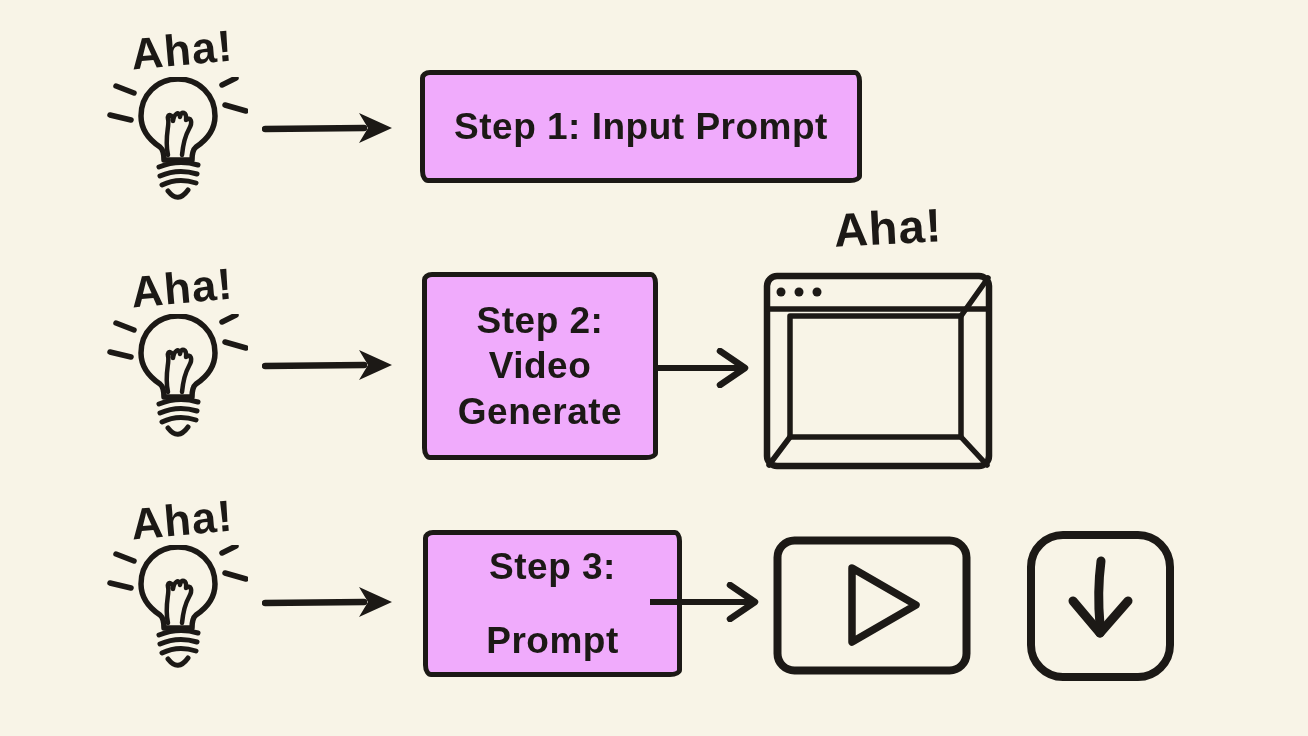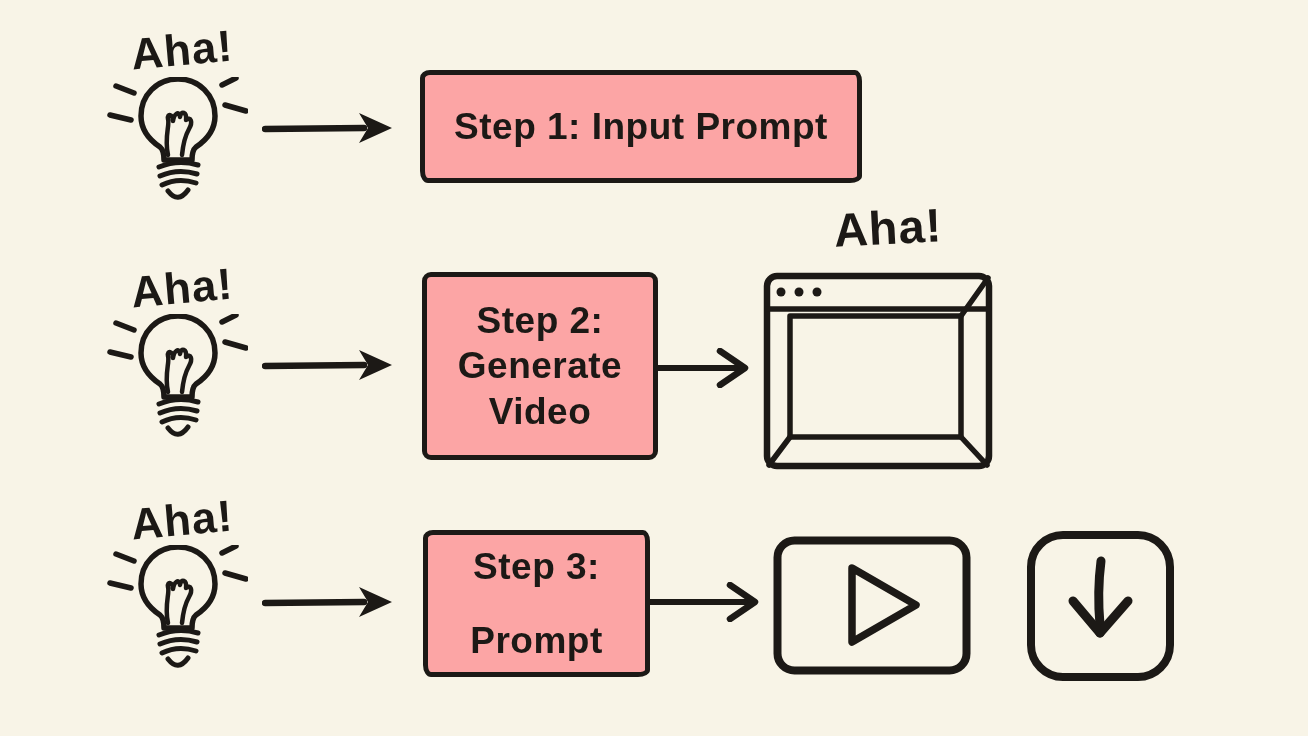--- a/index.html
+++ b/index.html
@@ -16,21 +16,21 @@
 
   .aha {
     position:absolute; width:164px; text-align:center;
     font-size:44px; font-weight:700; color:var(--ink);
     transform:rotate(-5deg); letter-spacing:1px;
   }
   .aha.big { font-size:47px; transform:rotate(-3deg); }
 
   .step-box {
     position:absolute; border:5px solid var(--ink);
-    background:#fca5a5;
+    background:#f0abfc;
     display:flex; flex-direction:column; align-items:center; justify-content:center;
     border-radius:10px 7px 12px 8px / 8px 11px 7px 12px;
   }
   .step-text {
     font-size:37px; font-weight:700; color:var(--ink);
     line-height:1.22; text-align:center; white-space:nowrap; letter-spacing:0.5px;
   }
 </style>
 </head>
 <body>
@@ -79,24 +79,24 @@
   <div class="aha" style="left:100px; top:263px;">Aha!</div>
 
   <svg class="abs" style="left:106px; top:314px;" width="142" height="132" viewBox="0 0 142 132">
     <use href="#bulb"></use>
   </svg>
 
   <svg class="abs" style="left:262px; top:347px;" width="132" height="36" viewBox="0 0 132 36">
     <use href="#arrow-solid"></use>
   </svg>
 
-  <div class="step-box" style="left:422px; top:272px; width:236px; height:188px;border-radius:9px;">
+  <div class="step-box" style="left:422px; top:272px; width:236px; height:188px;">
     <div class="step-text">Step 2:</div>
+    <div class="step-text">Video</div>
     <div class="step-text">Generate</div>
-    <div class="step-text">Video</div>
   </div>
 
   <svg class="abs" style="left:657px; top:348px;" width="94" height="40" viewBox="0 0 94 40">
     <path class="sk" stroke-width="6" d="M1,20 L85,20"></path>
     <path class="sk" stroke-width="6.5" d="M63,3 L88,20 L63,37"></path>
   </svg>
 
   <div class="aha big" style="left:806px; top:200px;">Aha!</div>
 
   <svg class="abs" style="left:763px; top:272px;" width="230" height="198" viewBox="0 0 230 198">
@@ -114,21 +114,21 @@
   <div class="aha" style="left:100px; top:495px;">Aha!</div>
 
   <svg class="abs" style="left:106px; top:545px;" width="142" height="132" viewBox="0 0 142 132">
     <use href="#bulb"></use>
   </svg>
 
   <svg class="abs" style="left:262px; top:584px;" width="132" height="36" viewBox="0 0 132 36">
     <use href="#arrow-solid"></use>
   </svg>
 
-  <div class="step-box" style="left:423px; top:530px; width:227px; height:147px;gap:28px;">
+  <div class="step-box" style="left:423px; top:530px; width:259px; height:147px;gap:28px;">
     <div class="step-text">Step 3:</div>
     <div class="step-text">Prompt</div>
   </div>
 
   <svg class="abs" style="left:650px; top:582px;" width="112" height="40" viewBox="0 0 112 40">
     <path class="sk" stroke-width="6" d="M1,20 L102,20"></path>
     <path class="sk" stroke-width="6.5" d="M80,3 L105,20 L80,37"></path>
   </svg>
 
   <svg class="abs" style="left:773px; top:536px;" width="198" height="139" viewBox="0 0 198 139">

